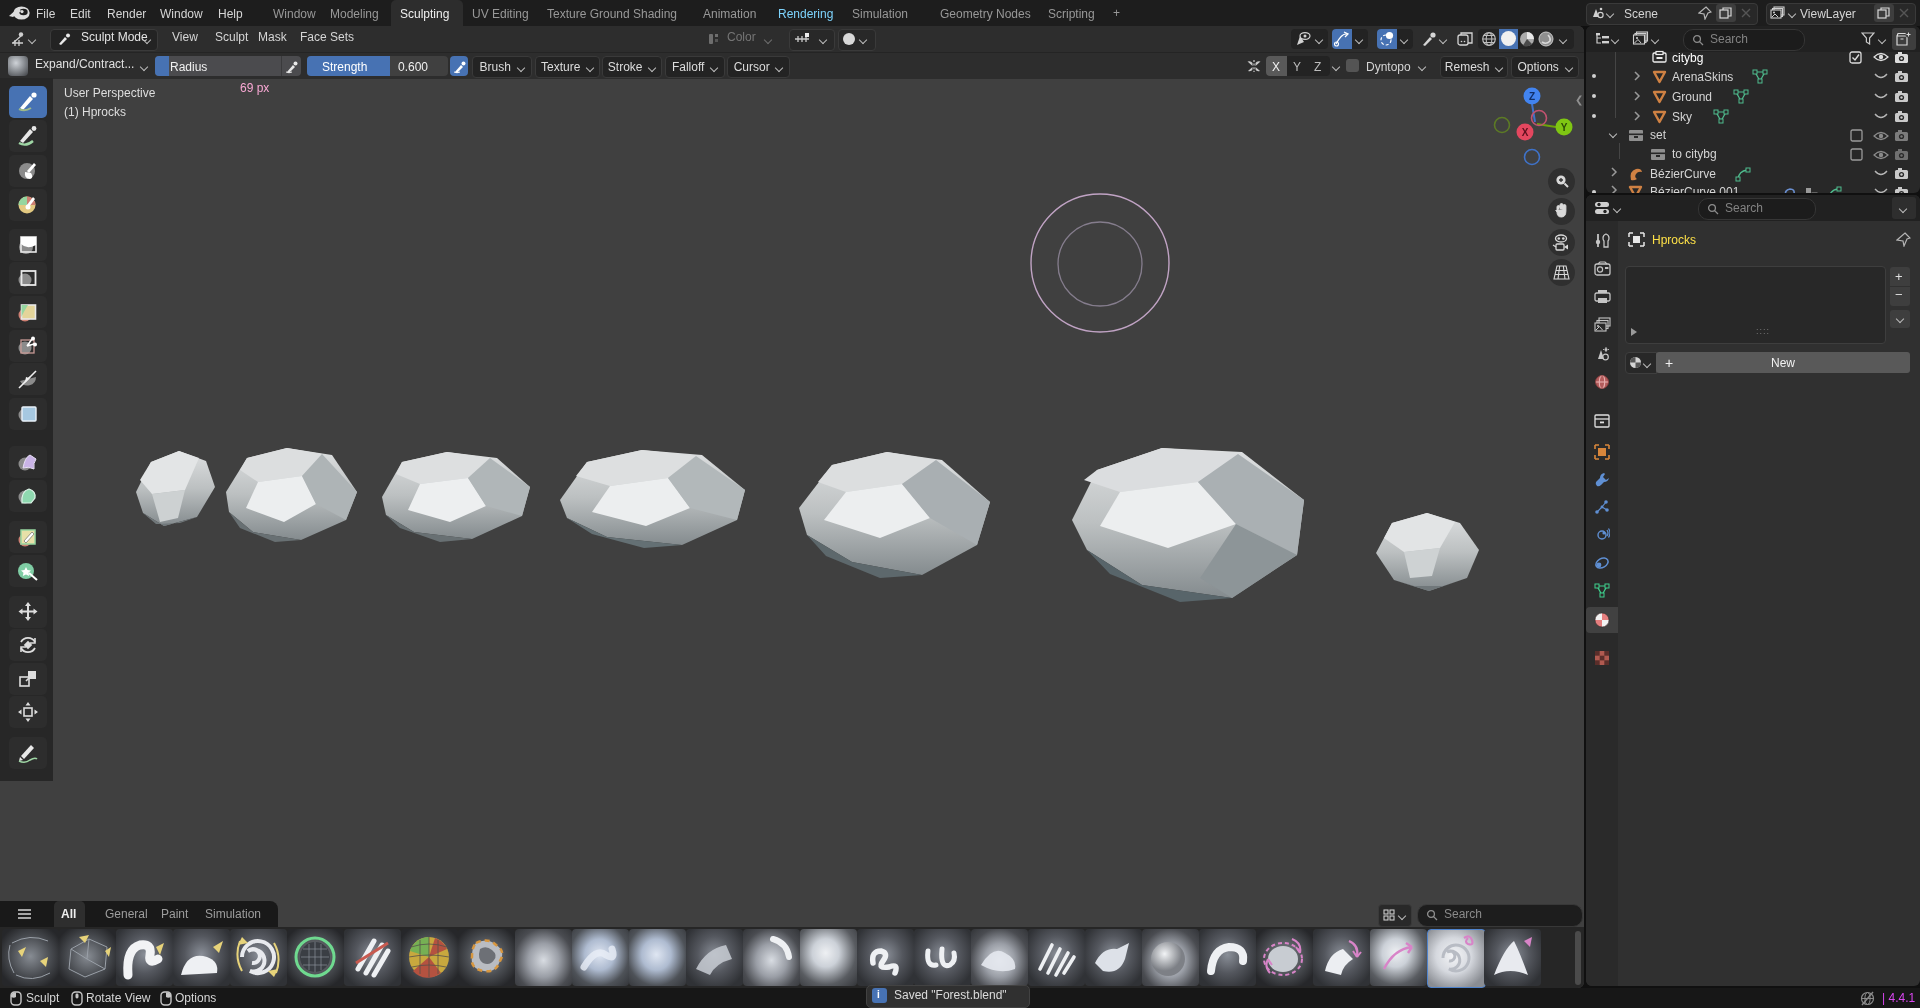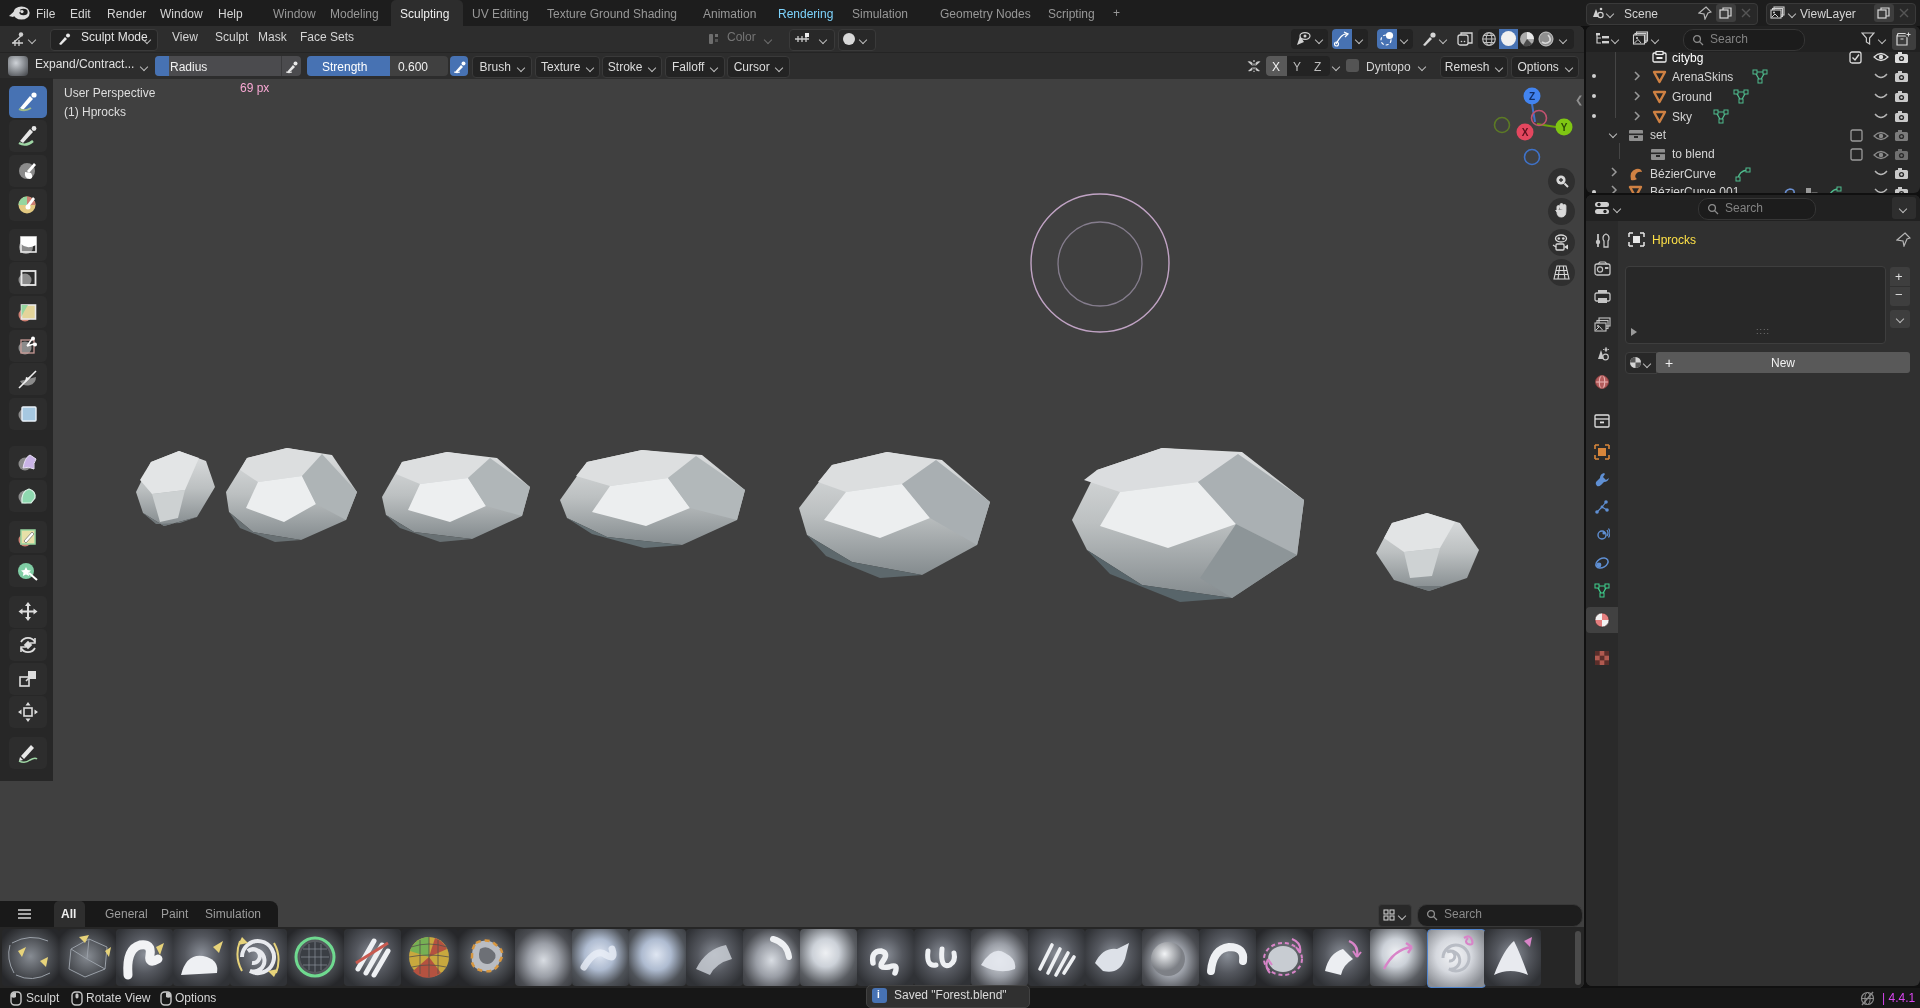--- a/index.html
+++ b/index.html
@@ -842,21 +842,21 @@
       <rect x="4" y="1" width="4" height="3" fill="#7c7c7c"></rect>
       <circle cx="7.5" cy="7.5" r="2.6" fill="#282828"></circle>
       <circle cx="7.5" cy="7.5" r="1.2" fill="#7c7c7c"></circle>
     </svg>
 
   <svg class="abs" style="left:64px;top:122px;" width="16" height="13" viewBox="0 0 16 13">
       <rect x="1" y="1" width="14" height="11" rx="1" fill="#8f8f8f"></rect>
       <rect x="1" y="4.5" width="14" height="1.6" fill="#282828"></rect>
       <rect x="6" y="7" width="4" height="2" fill="#282828"></rect>
     </svg>
-  <div class="abs txt" style="left:86px;top:121px;">to blend</div>
+  <div class="abs txt" style="left:86px;top:121px;">to citybg</div>
   <svg class="abs" style="left:264px;top:122px;" width="13" height="13" viewBox="0 0 13 13">
       <rect x="1" y="1" width="11" height="11" rx="1.5" fill="none" stroke="#9a9a9a" stroke-width="1.3"></rect>
     </svg>
   <svg class="abs" style="left:287px;top:123px;" width="16" height="12" viewBox="0 0 16 12">
       <path d="M1,6 Q8,-1 15,6 Q8,13 1,6 Z" fill="none" stroke="#8a8a8a" stroke-width="1.2"></path>
       <circle cx="8" cy="6" r="2.2" fill="#8a8a8a"></circle>
     </svg>
   <svg class="abs" style="left:308px;top:122px;" width="15" height="13" viewBox="0 0 15 13">
       <rect x="1" y="3" width="13" height="9" rx="1.5" fill="#6f6f6f"></rect>
       <rect x="4" y="1" width="4" height="3" fill="#6f6f6f"></rect>

